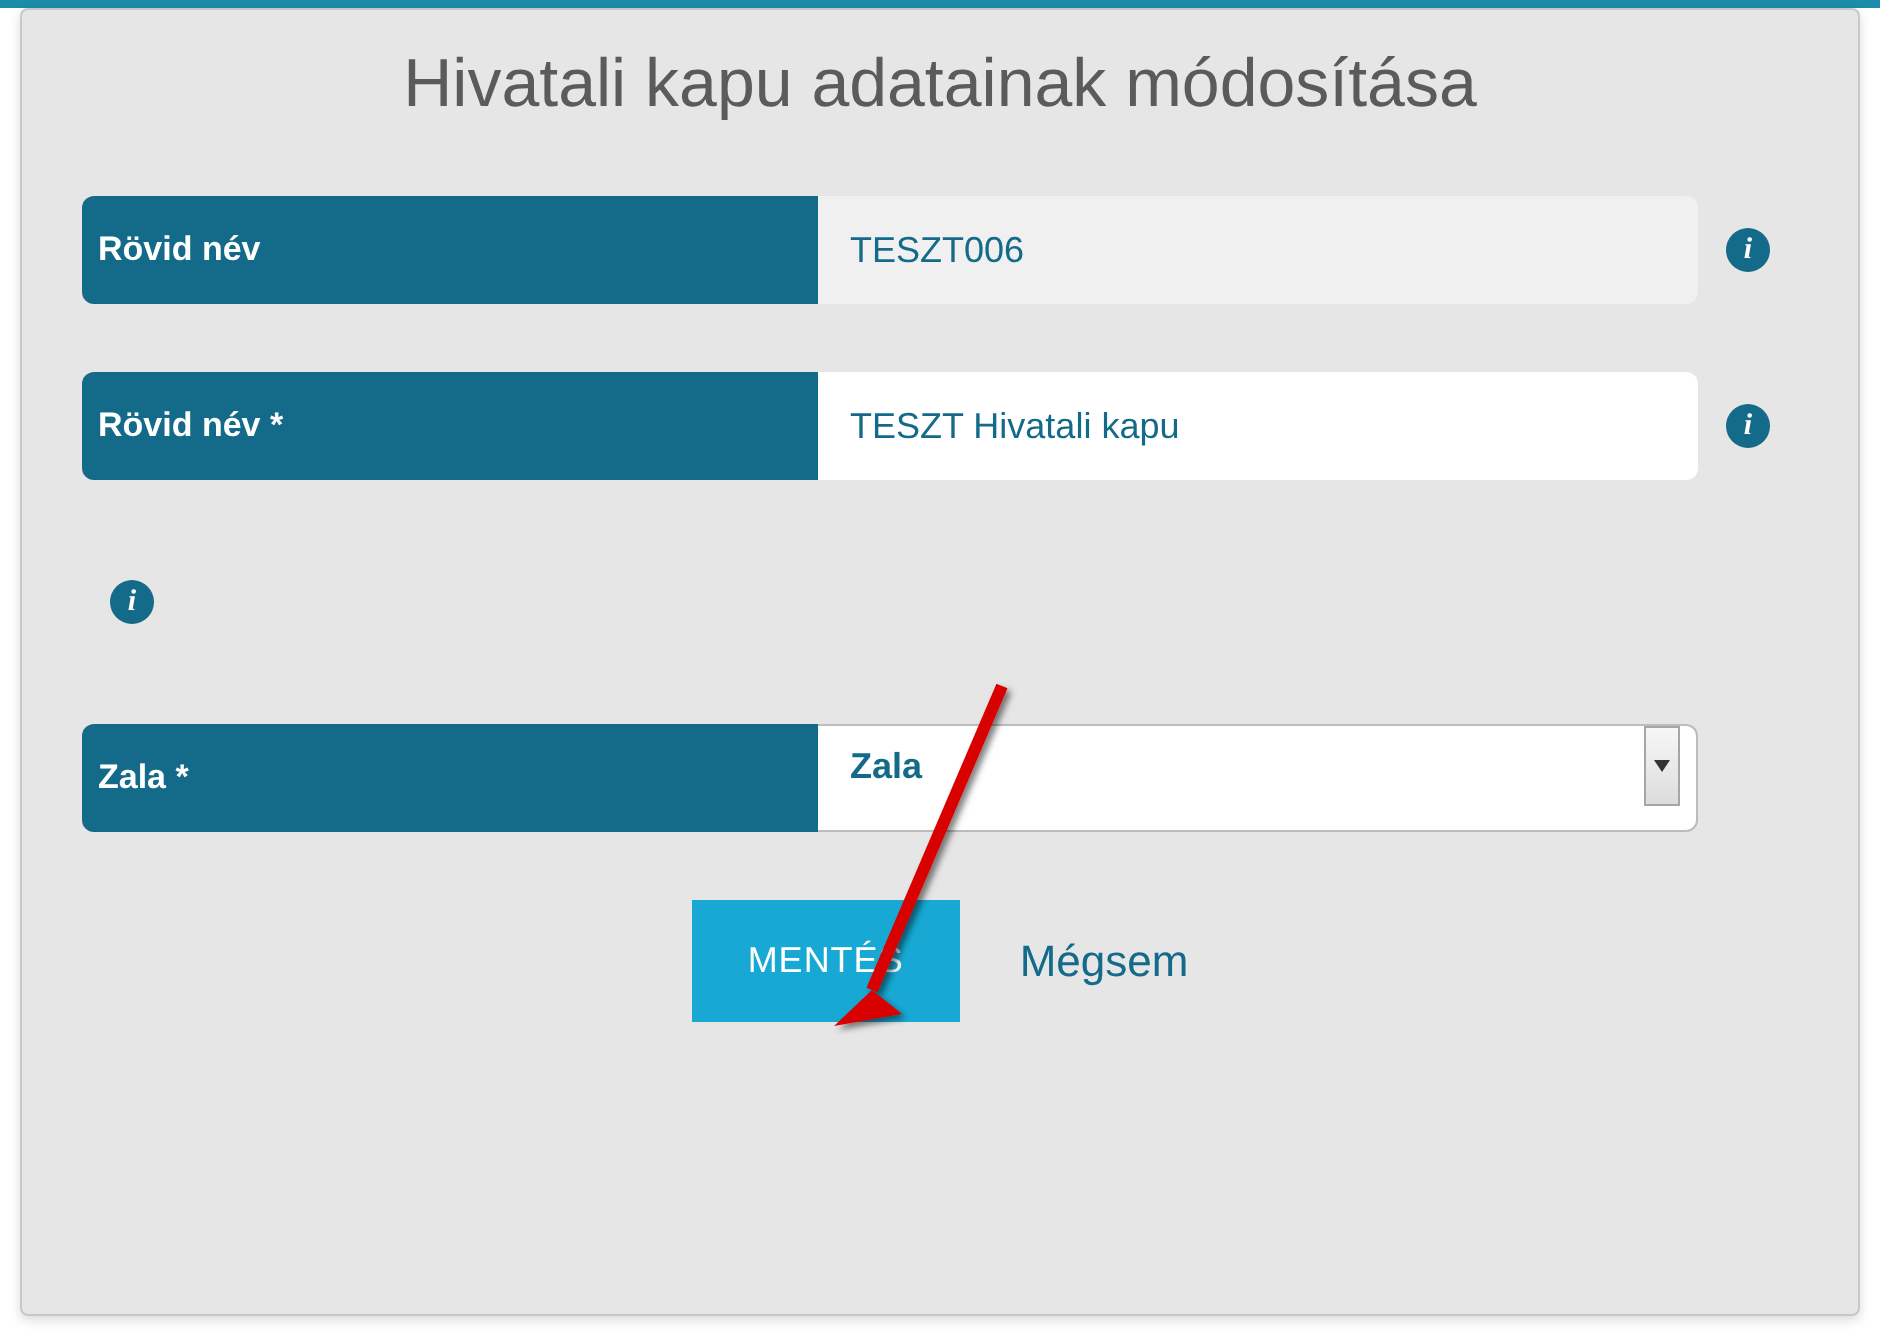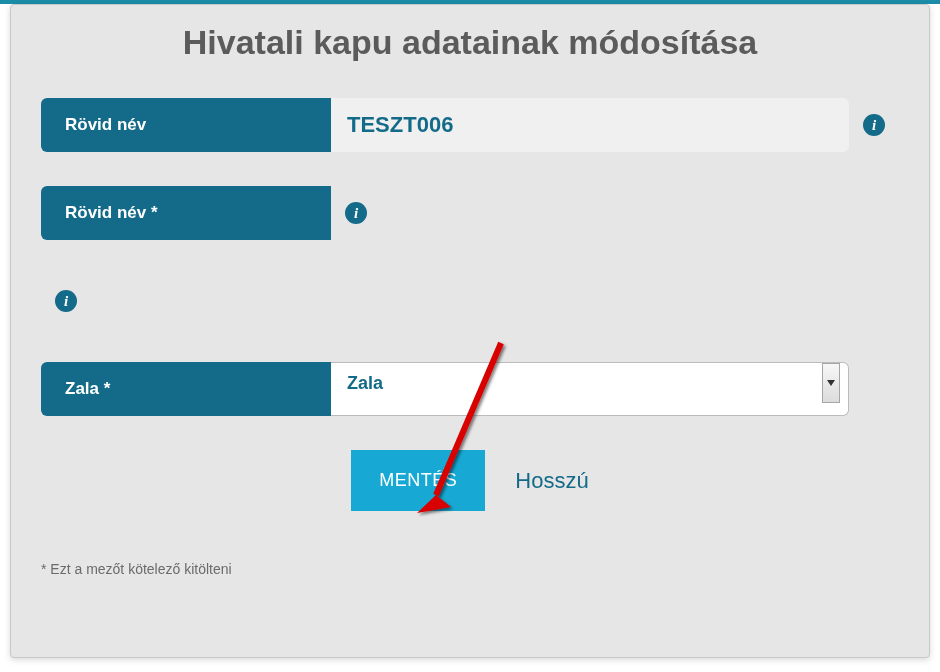--- a/index.html
+++ b/index.html
@@ -20,51 +20,51 @@
       border: 1px solid #c8c8c8;
       border-radius: 4px;
       padding: 18px 30px 30px 30px;
       box-shadow: 0 2px 6px rgba(0,0,0,0.15);
       position: relative;
       height: 654px;
     }
     .modal-title {
       text-align: center;
       font-size: 34px;
-      font-weight: 700;
+      font-weight: 400;
       color: #5b5b5b;
       margin-bottom: 36px;
     }
     .form-row {
       display: flex;
       align-items: stretch;
       margin-bottom: 34px;
       height: 54px;
     }
     .form-label {
-      width: 290px;
+      width: 368px;
       background: #146b89;
       color: #ffffff;
       font-weight: bold;
       font-size: 17px;
       display: flex;
       align-items: center;
-      padding-left: 24px;
+      padding-left: 8px;
       border-top-left-radius: 6px;
       border-bottom-left-radius: 6px;
     }
     .form-input {
       flex: 1;
       background: #ffffff;
       border: none;
       border-top-right-radius: 6px;
       border-bottom-right-radius: 6px;
       padding: 0 16px;
-      font-size: 22px;
-      font-weight: bold;
+      font-size: 18px;
+      font-weight: normal;
       color: #146b89;
       outline: none;
     }
     .form-input.readonly {
       background: #f0f0f0;
       color: #146b89;
     }
     .form-select-wrap {
       flex: 1;
       background: #ffffff;
@@ -160,20 +160,21 @@
   <div class="form-row">
     <div class="form-label">Rövid név</div>
     <input class="form-input readonly" readonly="" value="TESZT006" style="">
     <div class="info-col">
       <div class="info-icon">i</div>
     </div>
   </div>
 
   <div class="form-row">
     <div class="form-label">Rövid név *</div>
+    <input class="form-input" value="TESZT Hivatali kapu" style="">
     <div class="info-col">
       <div class="info-icon">i</div>
     </div>
   </div>
 
   <div class="form-row">
     <div class="info-col">
       <div class="info-icon">i</div>
     </div>
   </div>
@@ -186,24 +187,23 @@
         <svg width="8" height="6" viewBox="0 0 8 6">
           <path d="M0 0 L8 0 L4 6 Z" fill="#333"></path>
         </svg>
       </div>
     </div>
     <div class="info-col"></div>
   </div>
 
   <div class="button-row">
     <button class="btn-primary">MENTÉS</button>
-    <button class="btn-link">Hosszú</button>
-  </div>
-
-  <div class="footnote">* Ezt a mezőt kötelező kitölteni</div>
+    <button class="btn-link">Mégsem</button>
+  </div>
+
 
   <svg class="annotation-arrow" width="120" height="200">
     <defs>
       <filter id="ds" x="-20%" y="-20%" width="140%" height="140%">
         <feDropShadow dx="2" dy="2" stdDeviation="1.5" flood-color="rgba(0,0,0,0.5)"></feDropShadow>
       </filter>
     </defs>
     <line x1="90" y1="8" x2="25" y2="160" stroke="#d90000" stroke-width="6" filter="url(#ds)"></line>
     <polygon points="25,160 6,178 40,172" fill="#d90000" filter="url(#ds)"></polygon>
   </svg>

